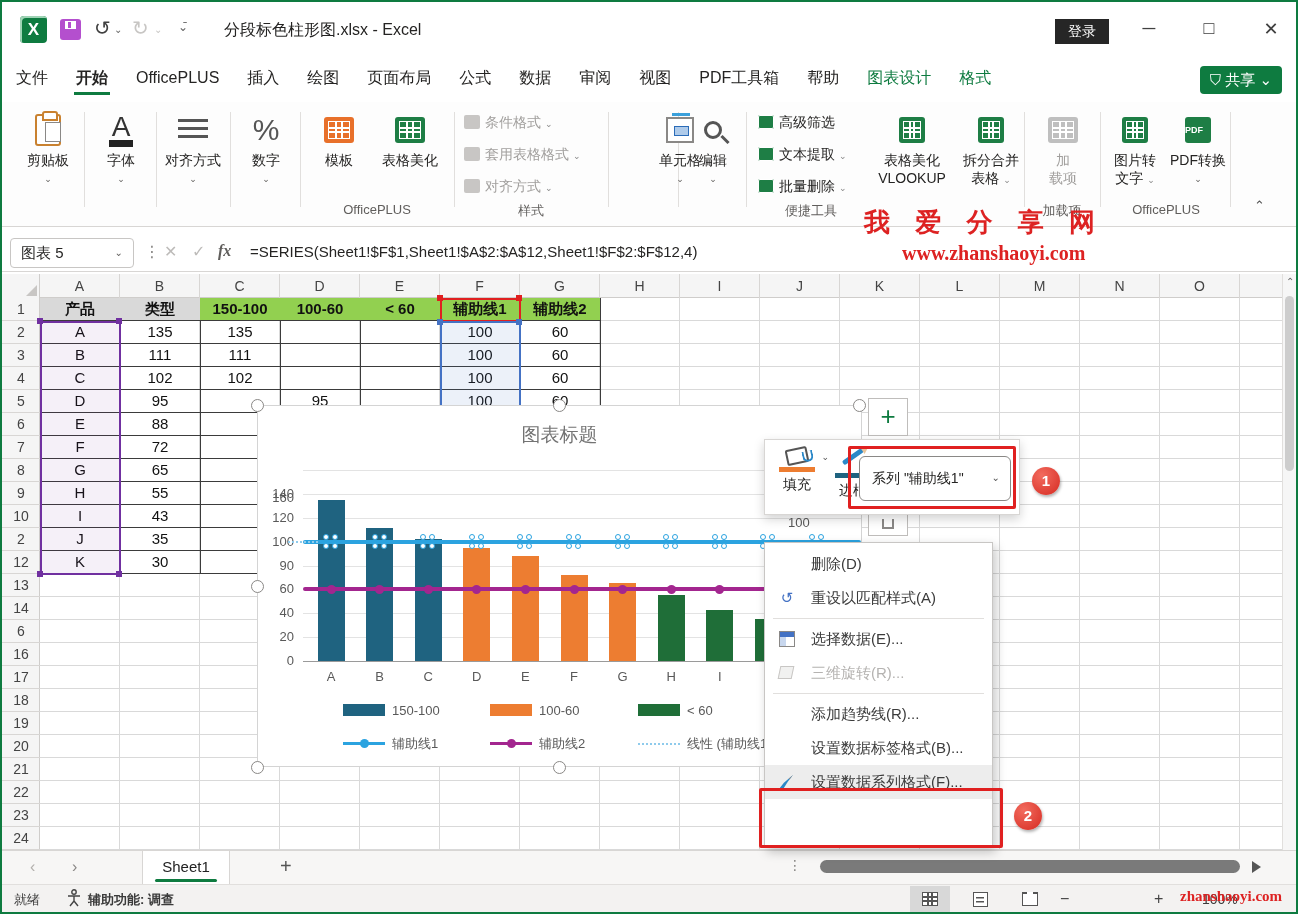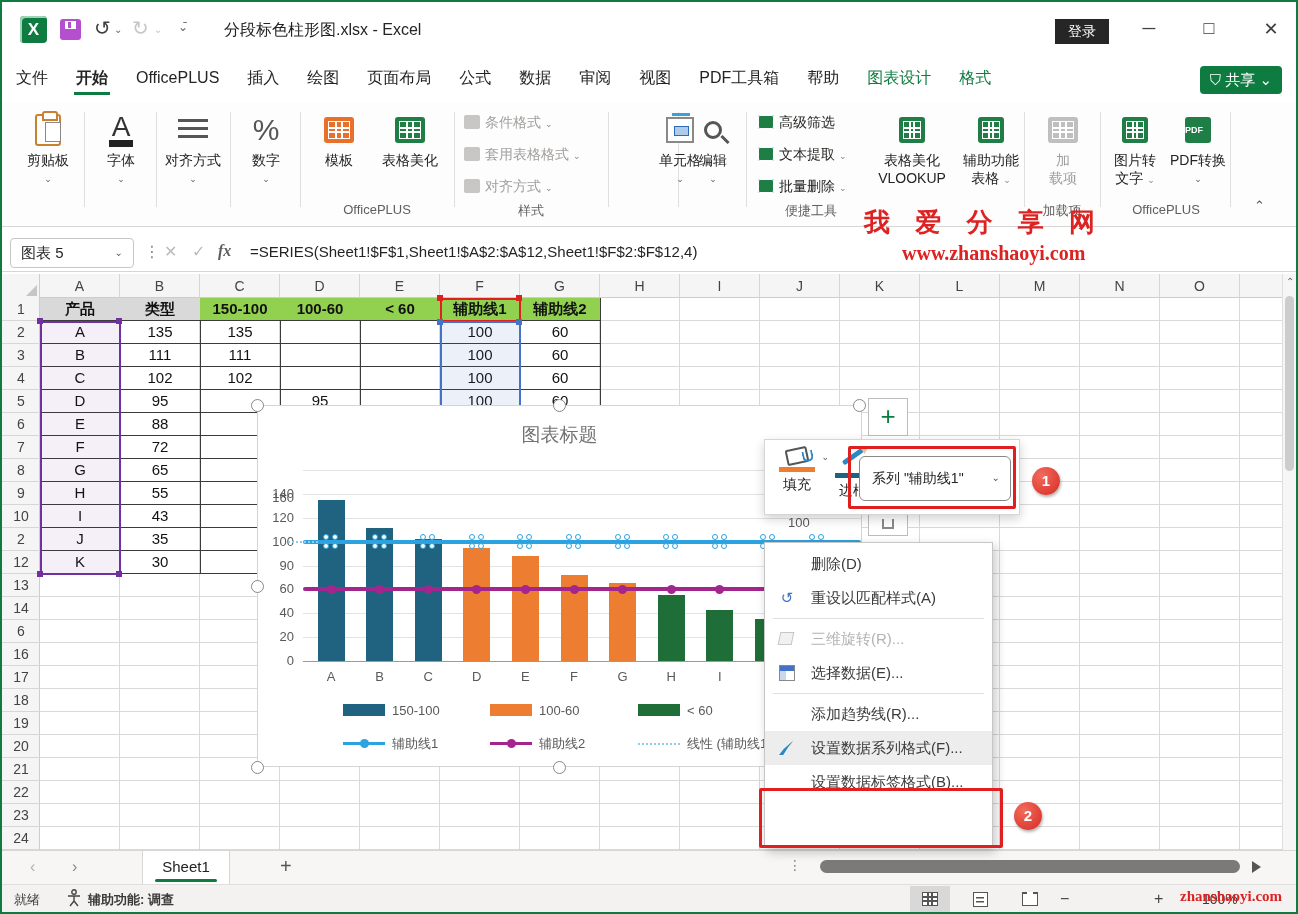--- a/index.html
+++ b/index.html
@@ -287,21 +287,21 @@
     <div class="bigbtn" style="left:866px; width:88px;">
       <div class="bicon">
           <div class="tbl-ico gr" style="width:26px;"></div>
         </div>
       <div class="blabel"><span>表格美化</span><br><span>VLOOKUP</span></div>
       </div>
     <div class="bigbtn" style="left:952px; width:74px;">
       <div class="bicon">
           <div class="tbl-ico gr" style="width:26px;"></div>
         </div>
-      <div class="blabel"><span>辅助功能</span><br><span>表格</span> <span class="chev9">⌄</span></div>
+      <div class="blabel"><span>拆分合并</span><br><span>表格</span> <span class="chev9">⌄</span></div>
       </div>
 
     <div class="bigbtn" style="left:1030px; width:62px; color:#A19F9D;">
       <div class="bicon">
           <div class="tbl-ico gray"></div>
         </div>
       <div class="blabel"><span>加</span><br><span>载项</span></div>
       </div>
     <div class="gcaption" style="left:1022px; width:76px;">加载项</div>
 
@@ -650,32 +650,32 @@
       <span class="ddchev">⌄</span>
     </div>
   </div>
 
   <div id="ctxmenu">
       <div class="cm-item"><span>删除(D)</span></div>
       <div class="cm-item"><span class="cm-ic">
           <span class="mi-reset">↺</span>
         </span><span>重设以匹配样式(A)</span></div>
       <div class="cm-sep"></div>
+      <div class="cm-item"><span class="cm-ic">
+          <span class="mi-table"></span>
+        </span><span>选择数据(E)...</span></div>
       <div class="cm-item disabled"><span class="cm-ic">
           <span class="mi-3d"></span>
         </span><span>三维旋转(R)...</span></div>
-      <div class="cm-item"><span class="cm-ic">
-          <span class="mi-table"></span>
-        </span><span>选择数据(E)...</span></div>
       <div class="cm-sep"></div>
       <div class="cm-item"><span>添加趋势线(R)...</span></div>
+      <div class="cm-item"><span>设置数据标签格式(B)...</span></div>
       <div class="cm-item hl"><span class="cm-ic">
           <span class="mi-brush"></span>
         </span><span>设置数据系列格式(F)...</span></div>
-      <div class="cm-item"><span>设置数据标签格式(B)...</span></div>
     </div>
 
   <div class="red-rect" style="left:846px; top:444px; width:168px; height:63px;"></div>
   <div class="badge" style="left:1030px; top:465px;">1</div>
   <div class="red-rect" style="left:757px; top:786px; width:244px; height:60px;"></div>
   <div class="badge" style="left:1012px; top:800px;">2</div>
 
   <div class="tabstrip">
     <div class="navarrow" style="left:28px; color:#B3B0AD;">‹</div>
     <div class="navarrow" style="left:70px;">›</div>

